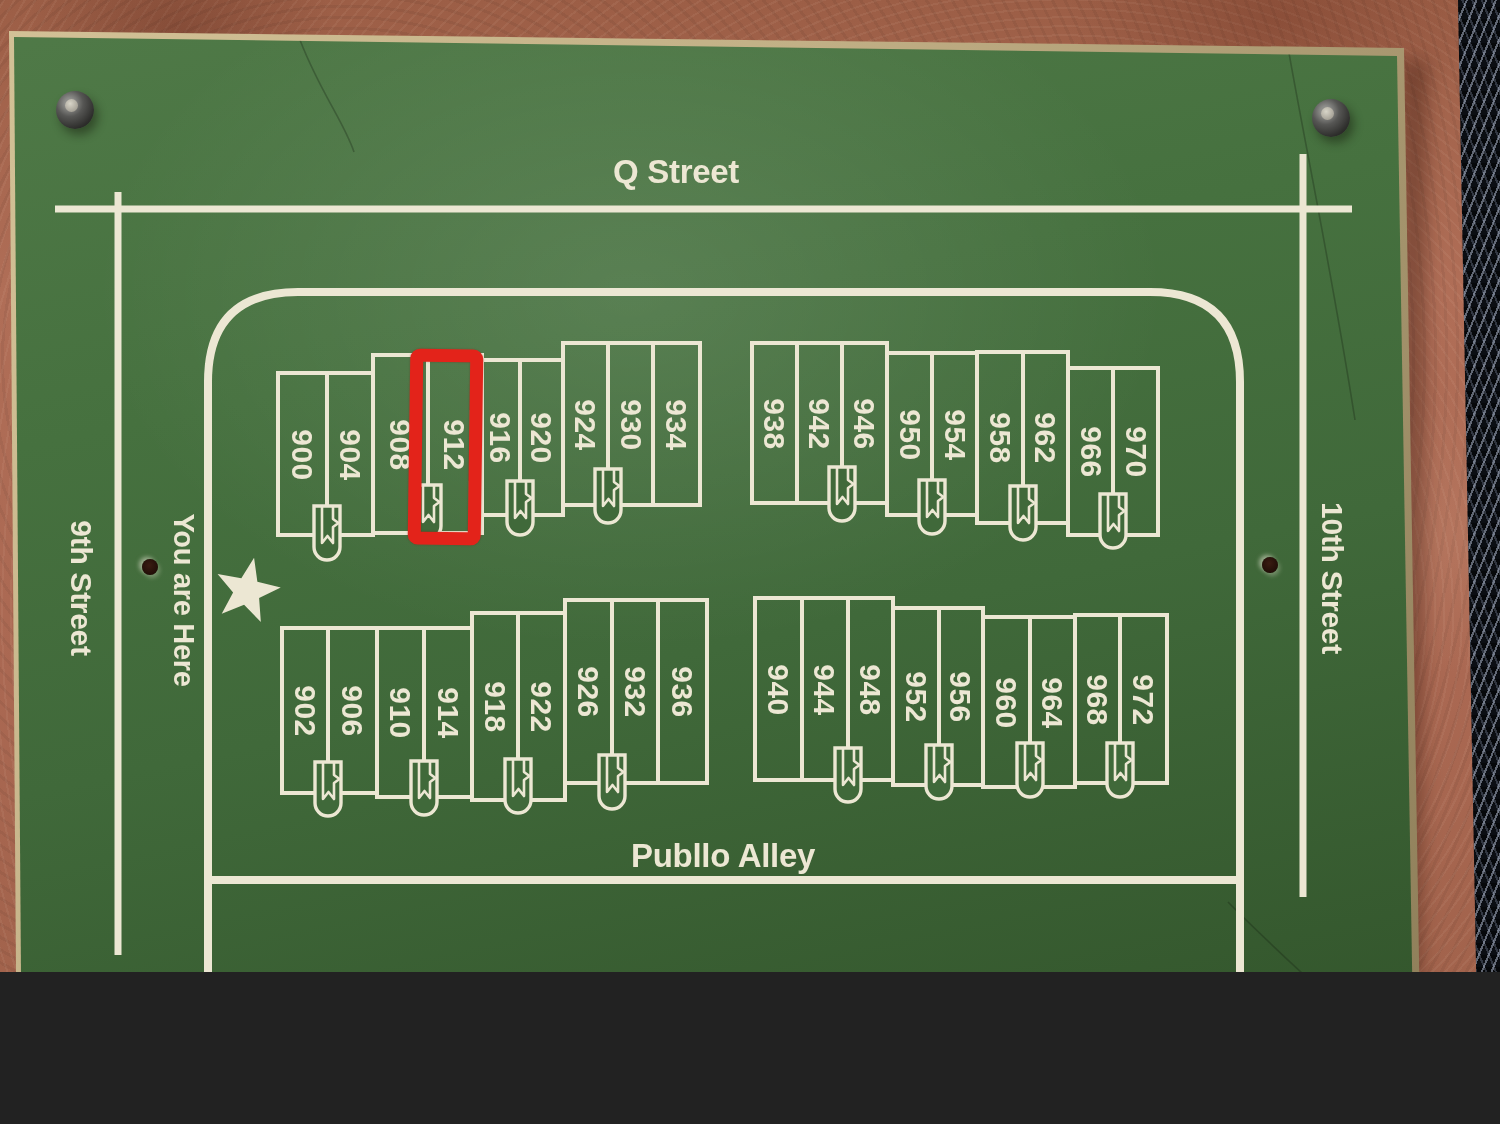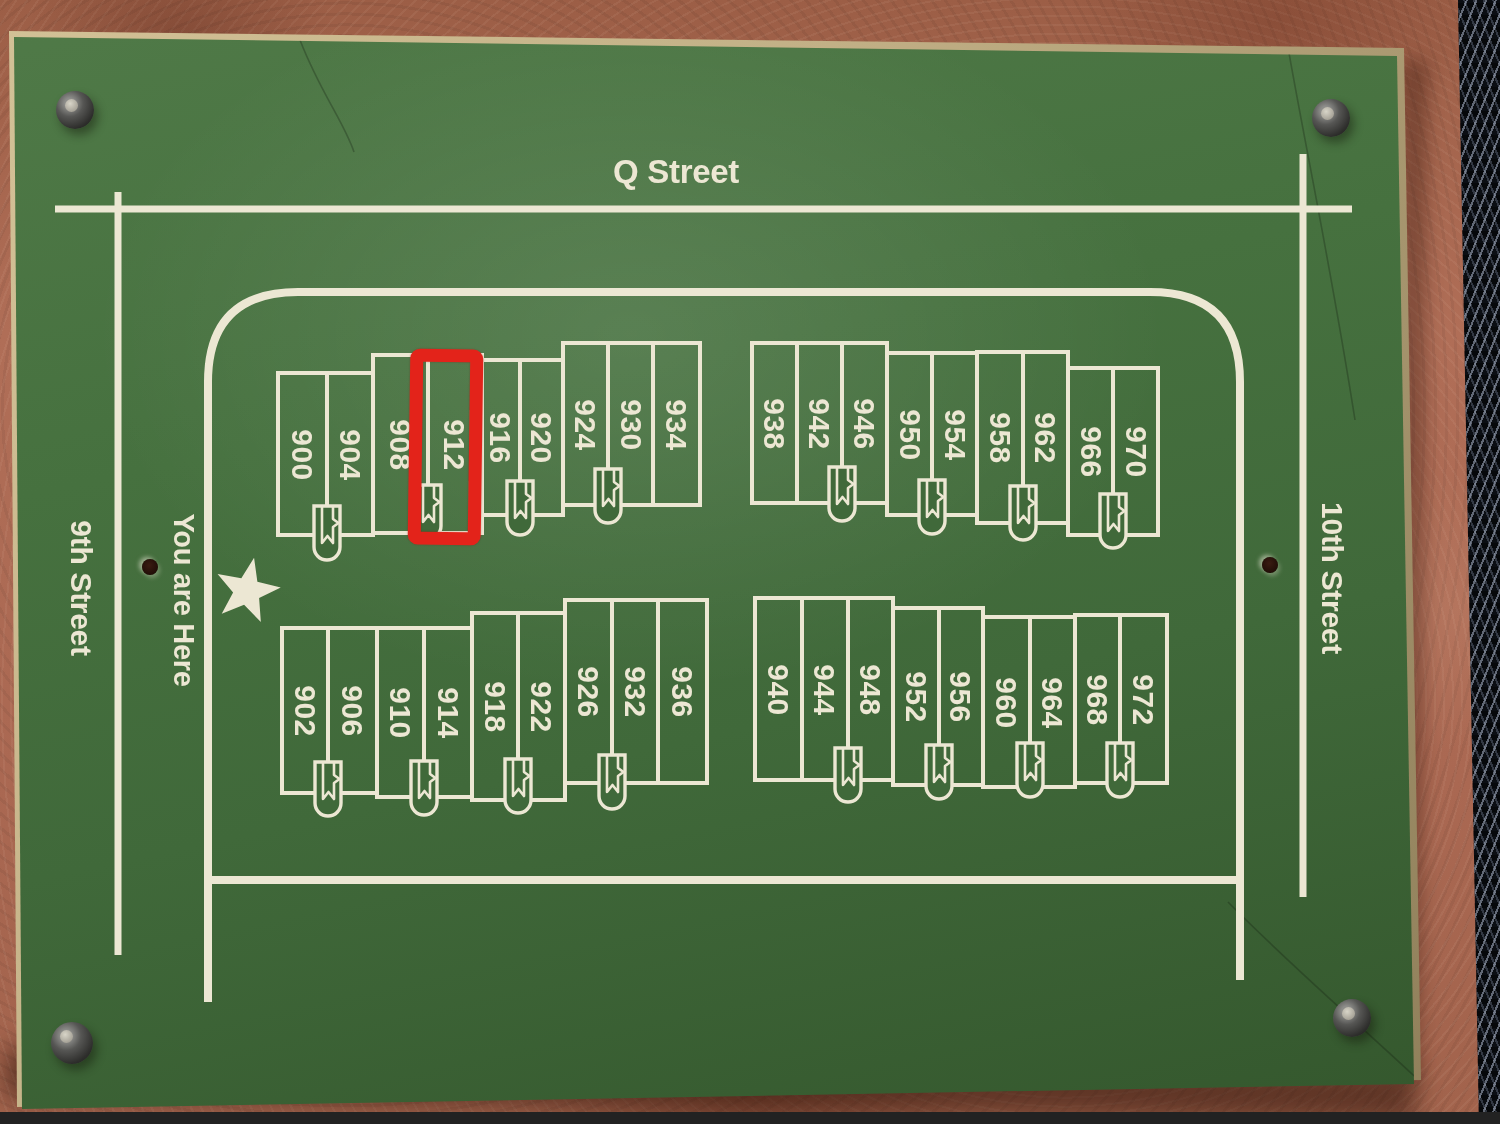--- a/index.html
+++ b/index.html
@@ -1,17 +1,17 @@
 <!DOCTYPE html>
 <html><head>
 <meta charset="utf-8">
 <style>
   html,body{margin:0;padding:0;background:#222;}
   #stage{
-    position:relative;width:1500px;height:1112px;overflow:hidden;
+    position:relative;width:1500px;height:972px;overflow:hidden;
     font-family:"Liberation Sans","DejaVu Sans",sans-serif;
   }
   
   .wall{
     position:absolute;inset:0;
     background-color:#a6654e;
     background-image:
       radial-gradient(220px 140px at 12% 3%, rgba(60,20,10,.25), transparent 70%),
       radial-gradient(300px 180px at 85% 2%, rgba(90,35,20,.28), transparent 70%),
       radial-gradient(260px 200px at 97% 55%, rgba(255,210,180,.10), transparent 70%),
@@ -165,20 +165,21 @@
         <use href="#keyicon" transform="translate(1030,770)"></use>
         <use href="#keyicon" transform="translate(1120,770)"></use>
       </g>
 
       <polygon transform="translate(247,591) rotate(12)" fill="#ece7d3" points="0,-34 8.2,-11.3 32.3,-10.5 13.3,4.3 20,27.5 0,14 -20,27.5 -13.3,4.3 -32.3,-10.5 -8.2,-11.3"></polygon>
     </svg>
 
     <div class="hlabel" style="left:676px;top:172px;">Q Street</div>
     <div class="vlabel" style="left:81px;top:588px;">9th Street</div>
     <div class="vlabel" style="left:1332px;top:578px;">10th Street</div>
+    <div class="hlabel" style="left:723px;top:856px;">Publlo Alley</div>
     <div class="vlabel" style="left:183px;top:600px;font-size:29px;">You are Here</div>
 
     <div class="u" style="left:302px;top:455px;">900</div>
     <div class="u" style="left:350px;top:455px;">904</div>
     <div class="u" style="left:400px;top:445px;">908</div>
     <div class="u" style="left:454px;top:445px;">912</div>
     <div class="u" style="left:500px;top:438px;">916</div>
     <div class="u" style="left:541px;top:438px;">920</div>
     <div class="u" style="left:585px;top:425px;">924</div>
     <div class="u" style="left:631px;top:425px;">930</div>

